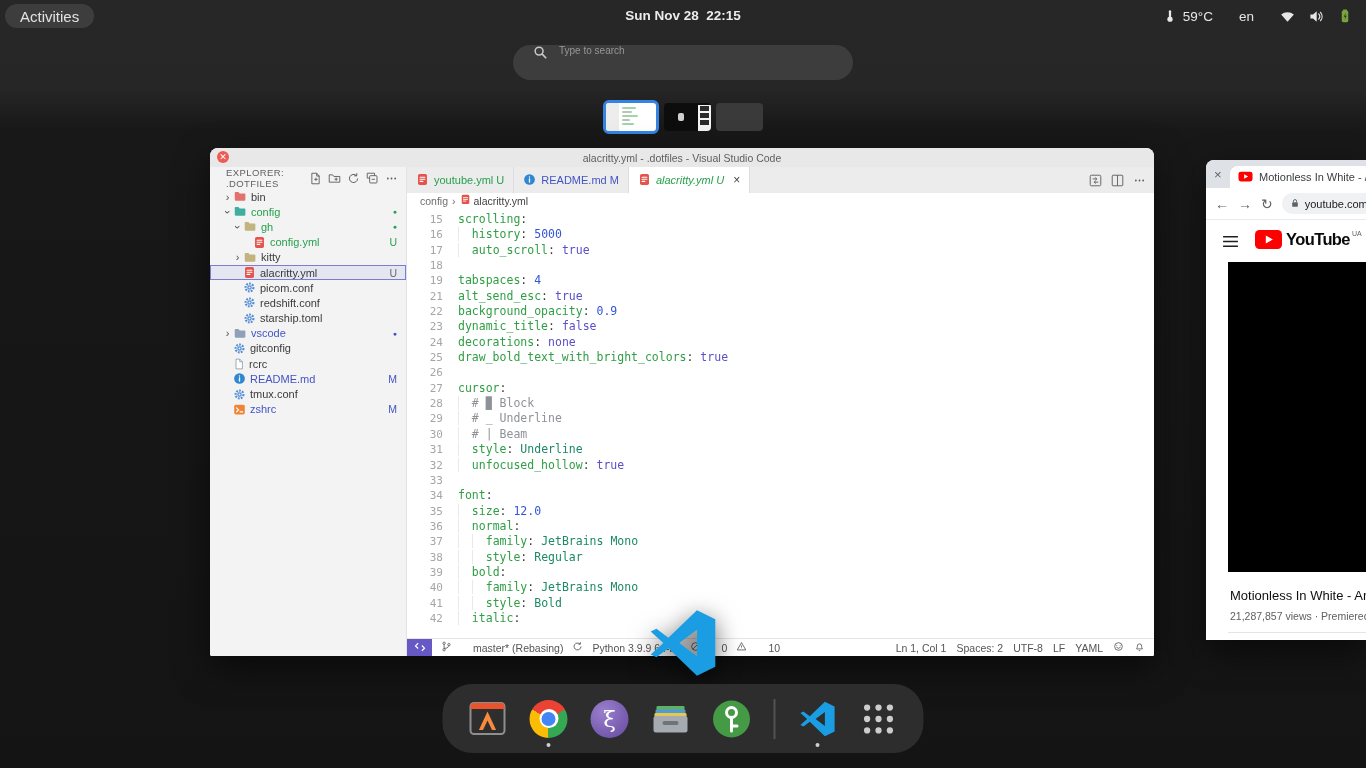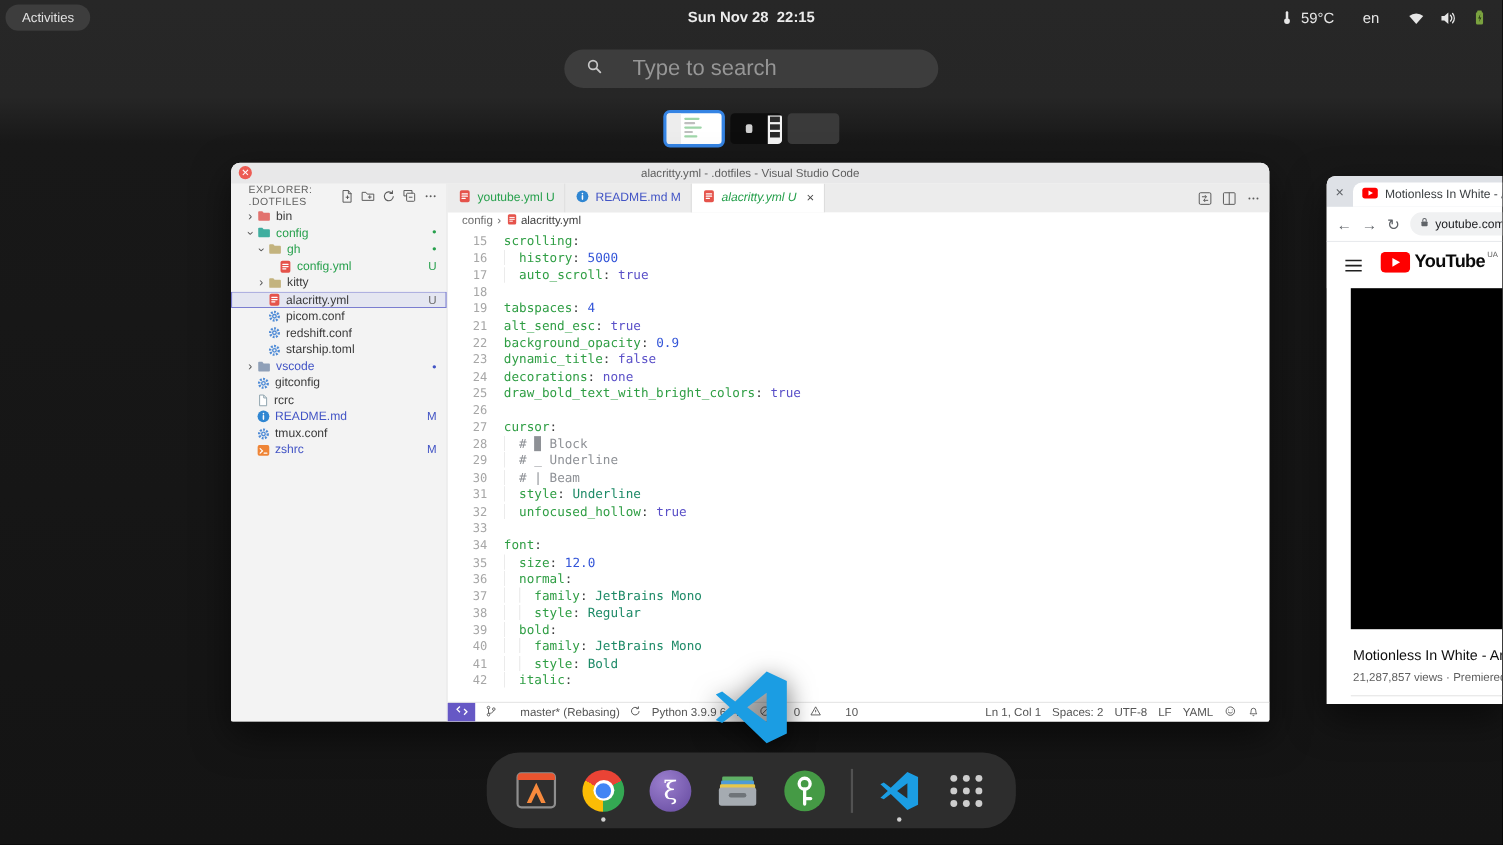--- a/index.html
+++ b/index.html
@@ -2,29 +2,29 @@
 <html><head>
 <meta charset="utf-8">
 <style>
   html,body{margin:0;padding:0;background:#000;}
   .screen{position:relative;width:1366px;height:768px;overflow:hidden;
     font-family:"Liberation Sans",sans-serif;
     background:linear-gradient(180deg,#272727 0,#262626 88px,#181818 130px,#141414 100%);}
   
   .topbar{position:absolute;top:0;left:0;width:100%;height:32px;}
   .activities{position:absolute;left:5px;top:4px;height:24px;padding:0 15px;border:none;
-    border-radius:13px;background:#3d3d3d;color:#e2e2e2;font-size:12px;font-family:inherit;cursor:pointer;}
+    border-radius:13px;background:#3d3d3d;color:#e2e2e2;font-size:15px;font-family:inherit;cursor:pointer;}
   .clock{position:absolute;left:50%;top:8px;transform:translateX(-50%);
     color:#ececec;font-size:13.5px;font-weight:700;white-space:pre;}
   .sysarea{position:absolute;right:14px;top:0;height:32px;display:flex;align-items:center;color:#e6e6e6;font-size:13.5px;}
   .sysarea .ic{display:flex;align-items:center;}
   .m6{margin-left:6px}.m14{margin-left:14px}.m26{margin-left:26px}
   
   .searchpill{position:absolute;left:513px;top:45px;width:340px;height:35px;border-radius:18px;
-    background:#3d3d3d;display:flex;align-items:center;padding-left:20px;box-sizing:border-box;color:#969696;font-size:20px;gap:16px;}
+    background:#3d3d3d;display:flex;padding-left:20px;box-sizing:border-box;color:#969696;font-size:10px;}
   .searchpill .ph{margin-left:11px;}
   
   .workspaces{position:absolute;top:100px;left:0;width:100%;display:flex;justify-content:center;align-items:center;gap:5px;}
   .ws{border-radius:4px;overflow:hidden;position:relative;}
   .ws.active{width:50px;height:28px;border:3px solid #3584e4;border-radius:6px;background:#fff;}
   .ws.plain{width:47px;height:28px;background:#3a3a3a;}
   .ws.yt{width:47px;height:28px;background:#0d0d0d;}
   .ws .mini-side{position:absolute;left:0;top:0;bottom:0;width:13px;background:#ededed;}
   .ws .miniline{position:absolute;height:2px;border-radius:1px;}
   .ws .yt-panel{position:absolute;right:0;top:2px;bottom:0;width:13px;background:#f4f4f4;}

